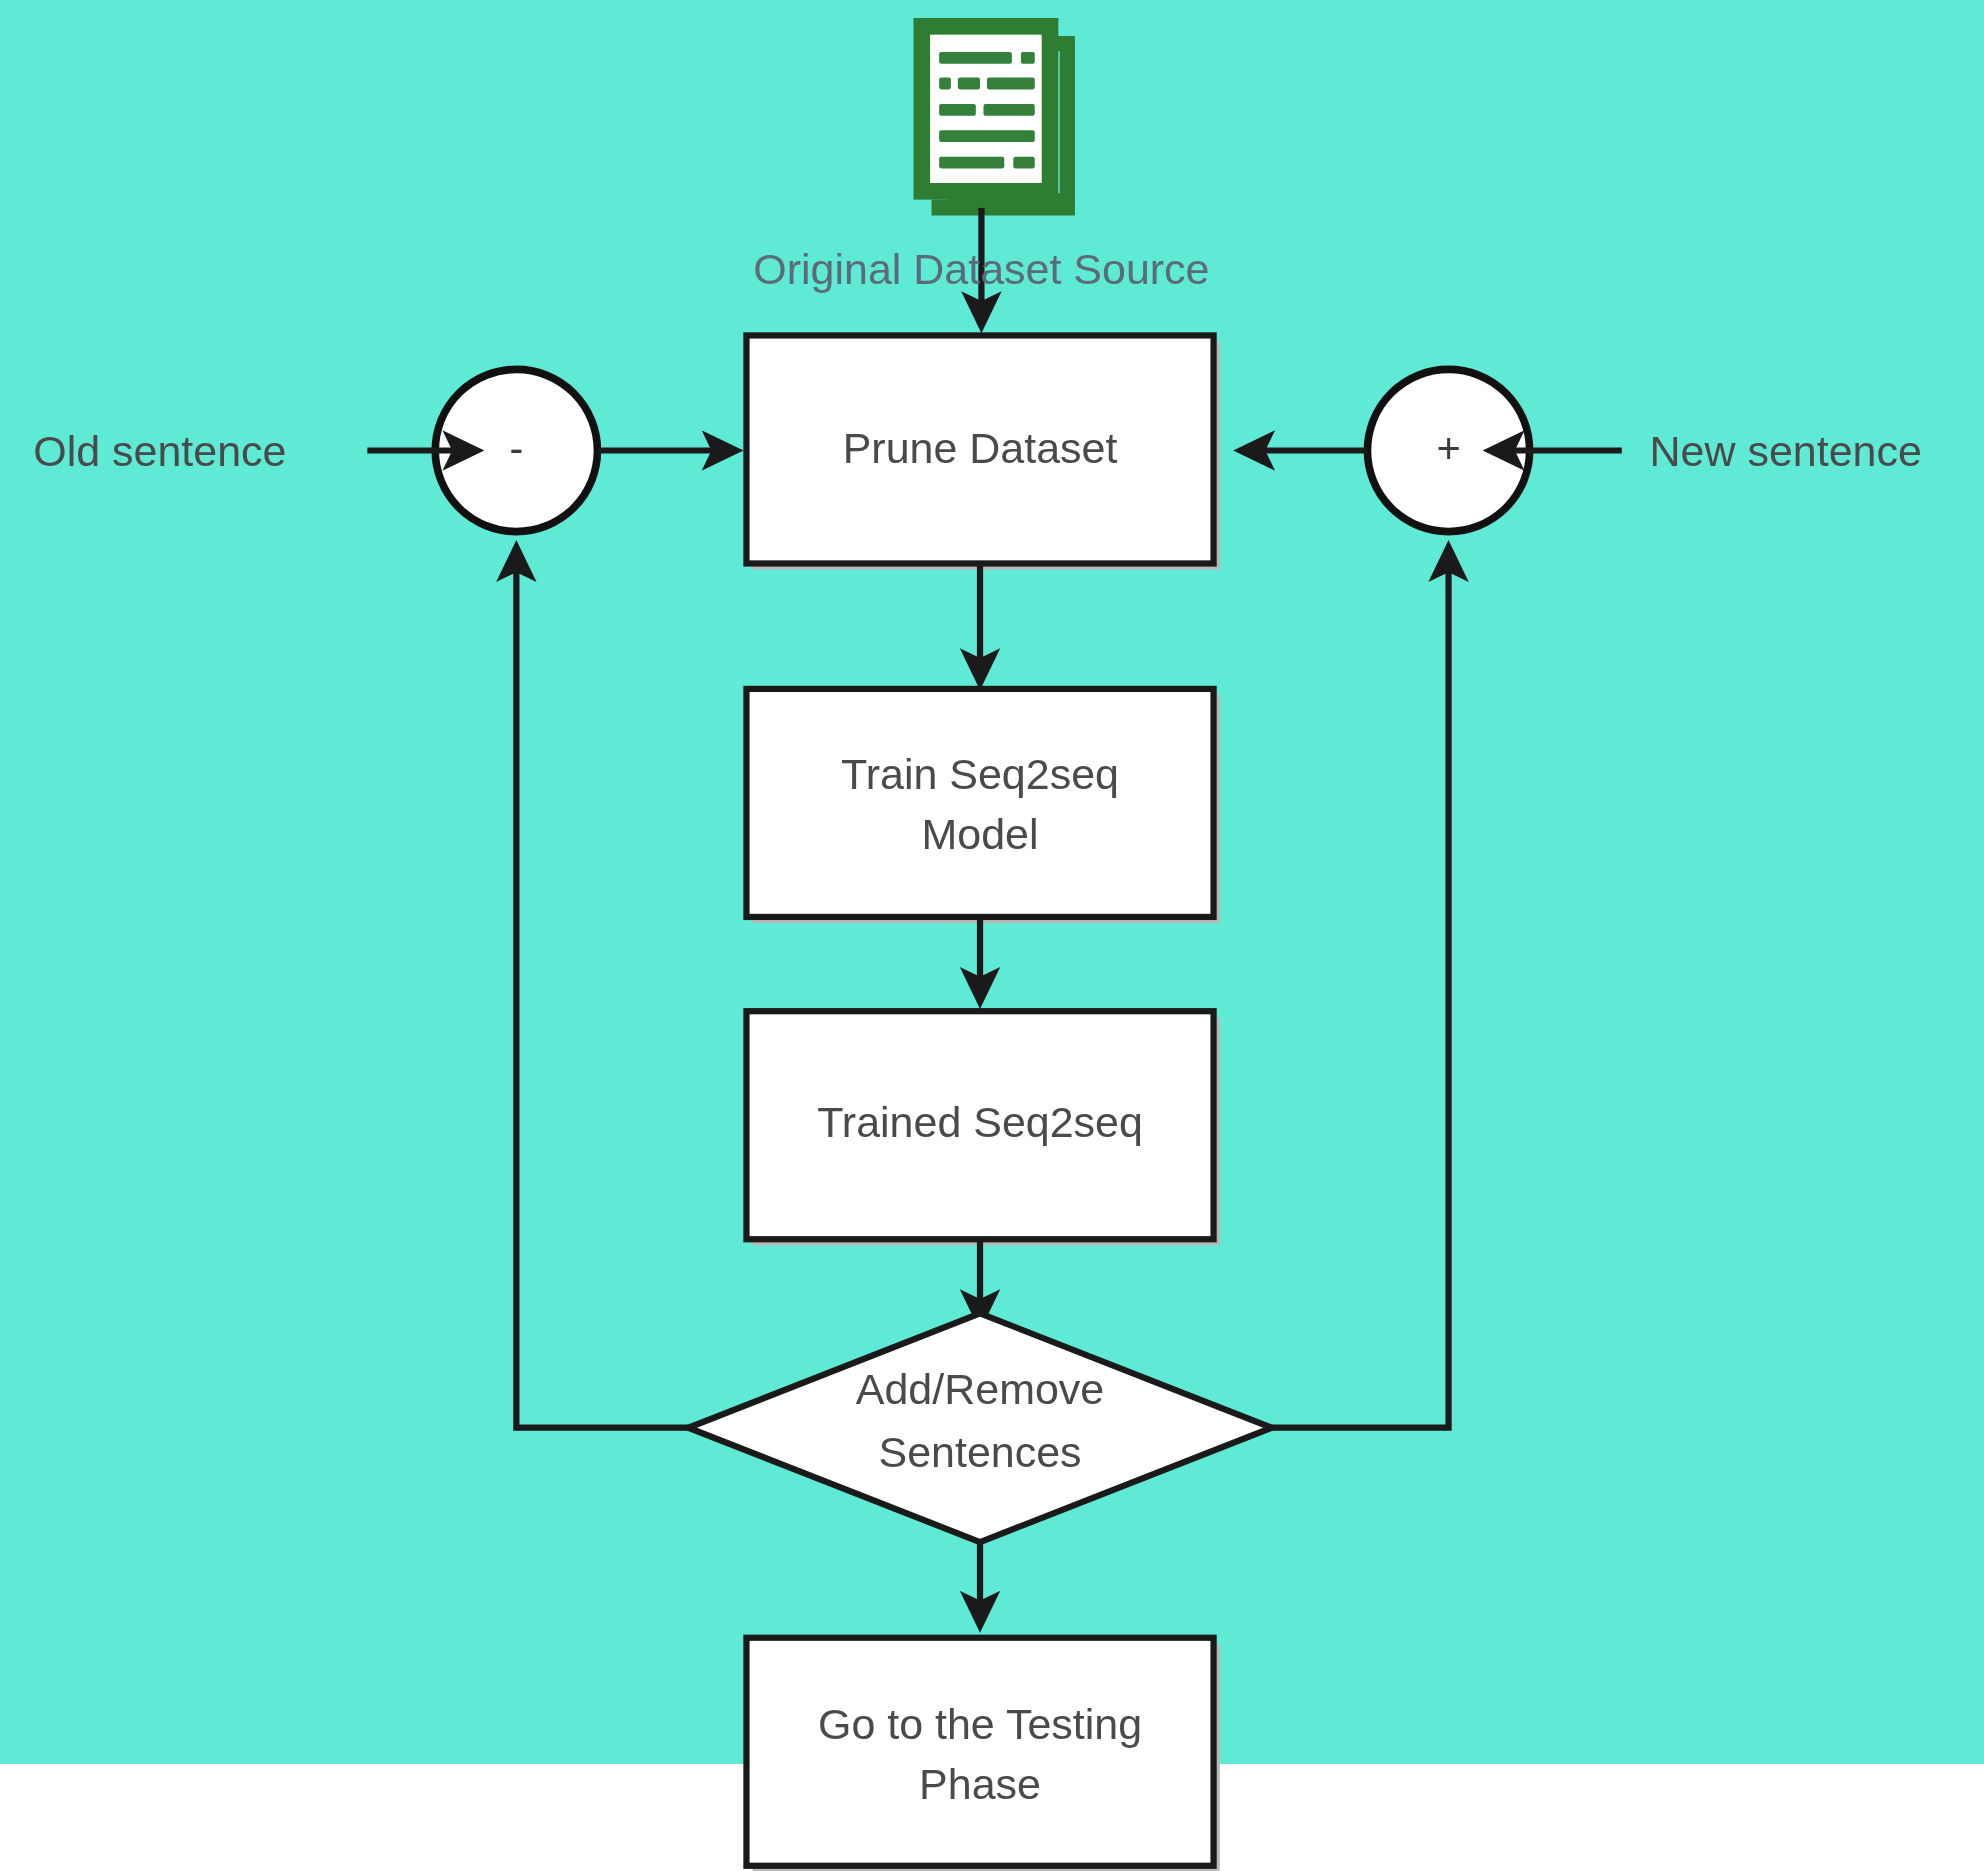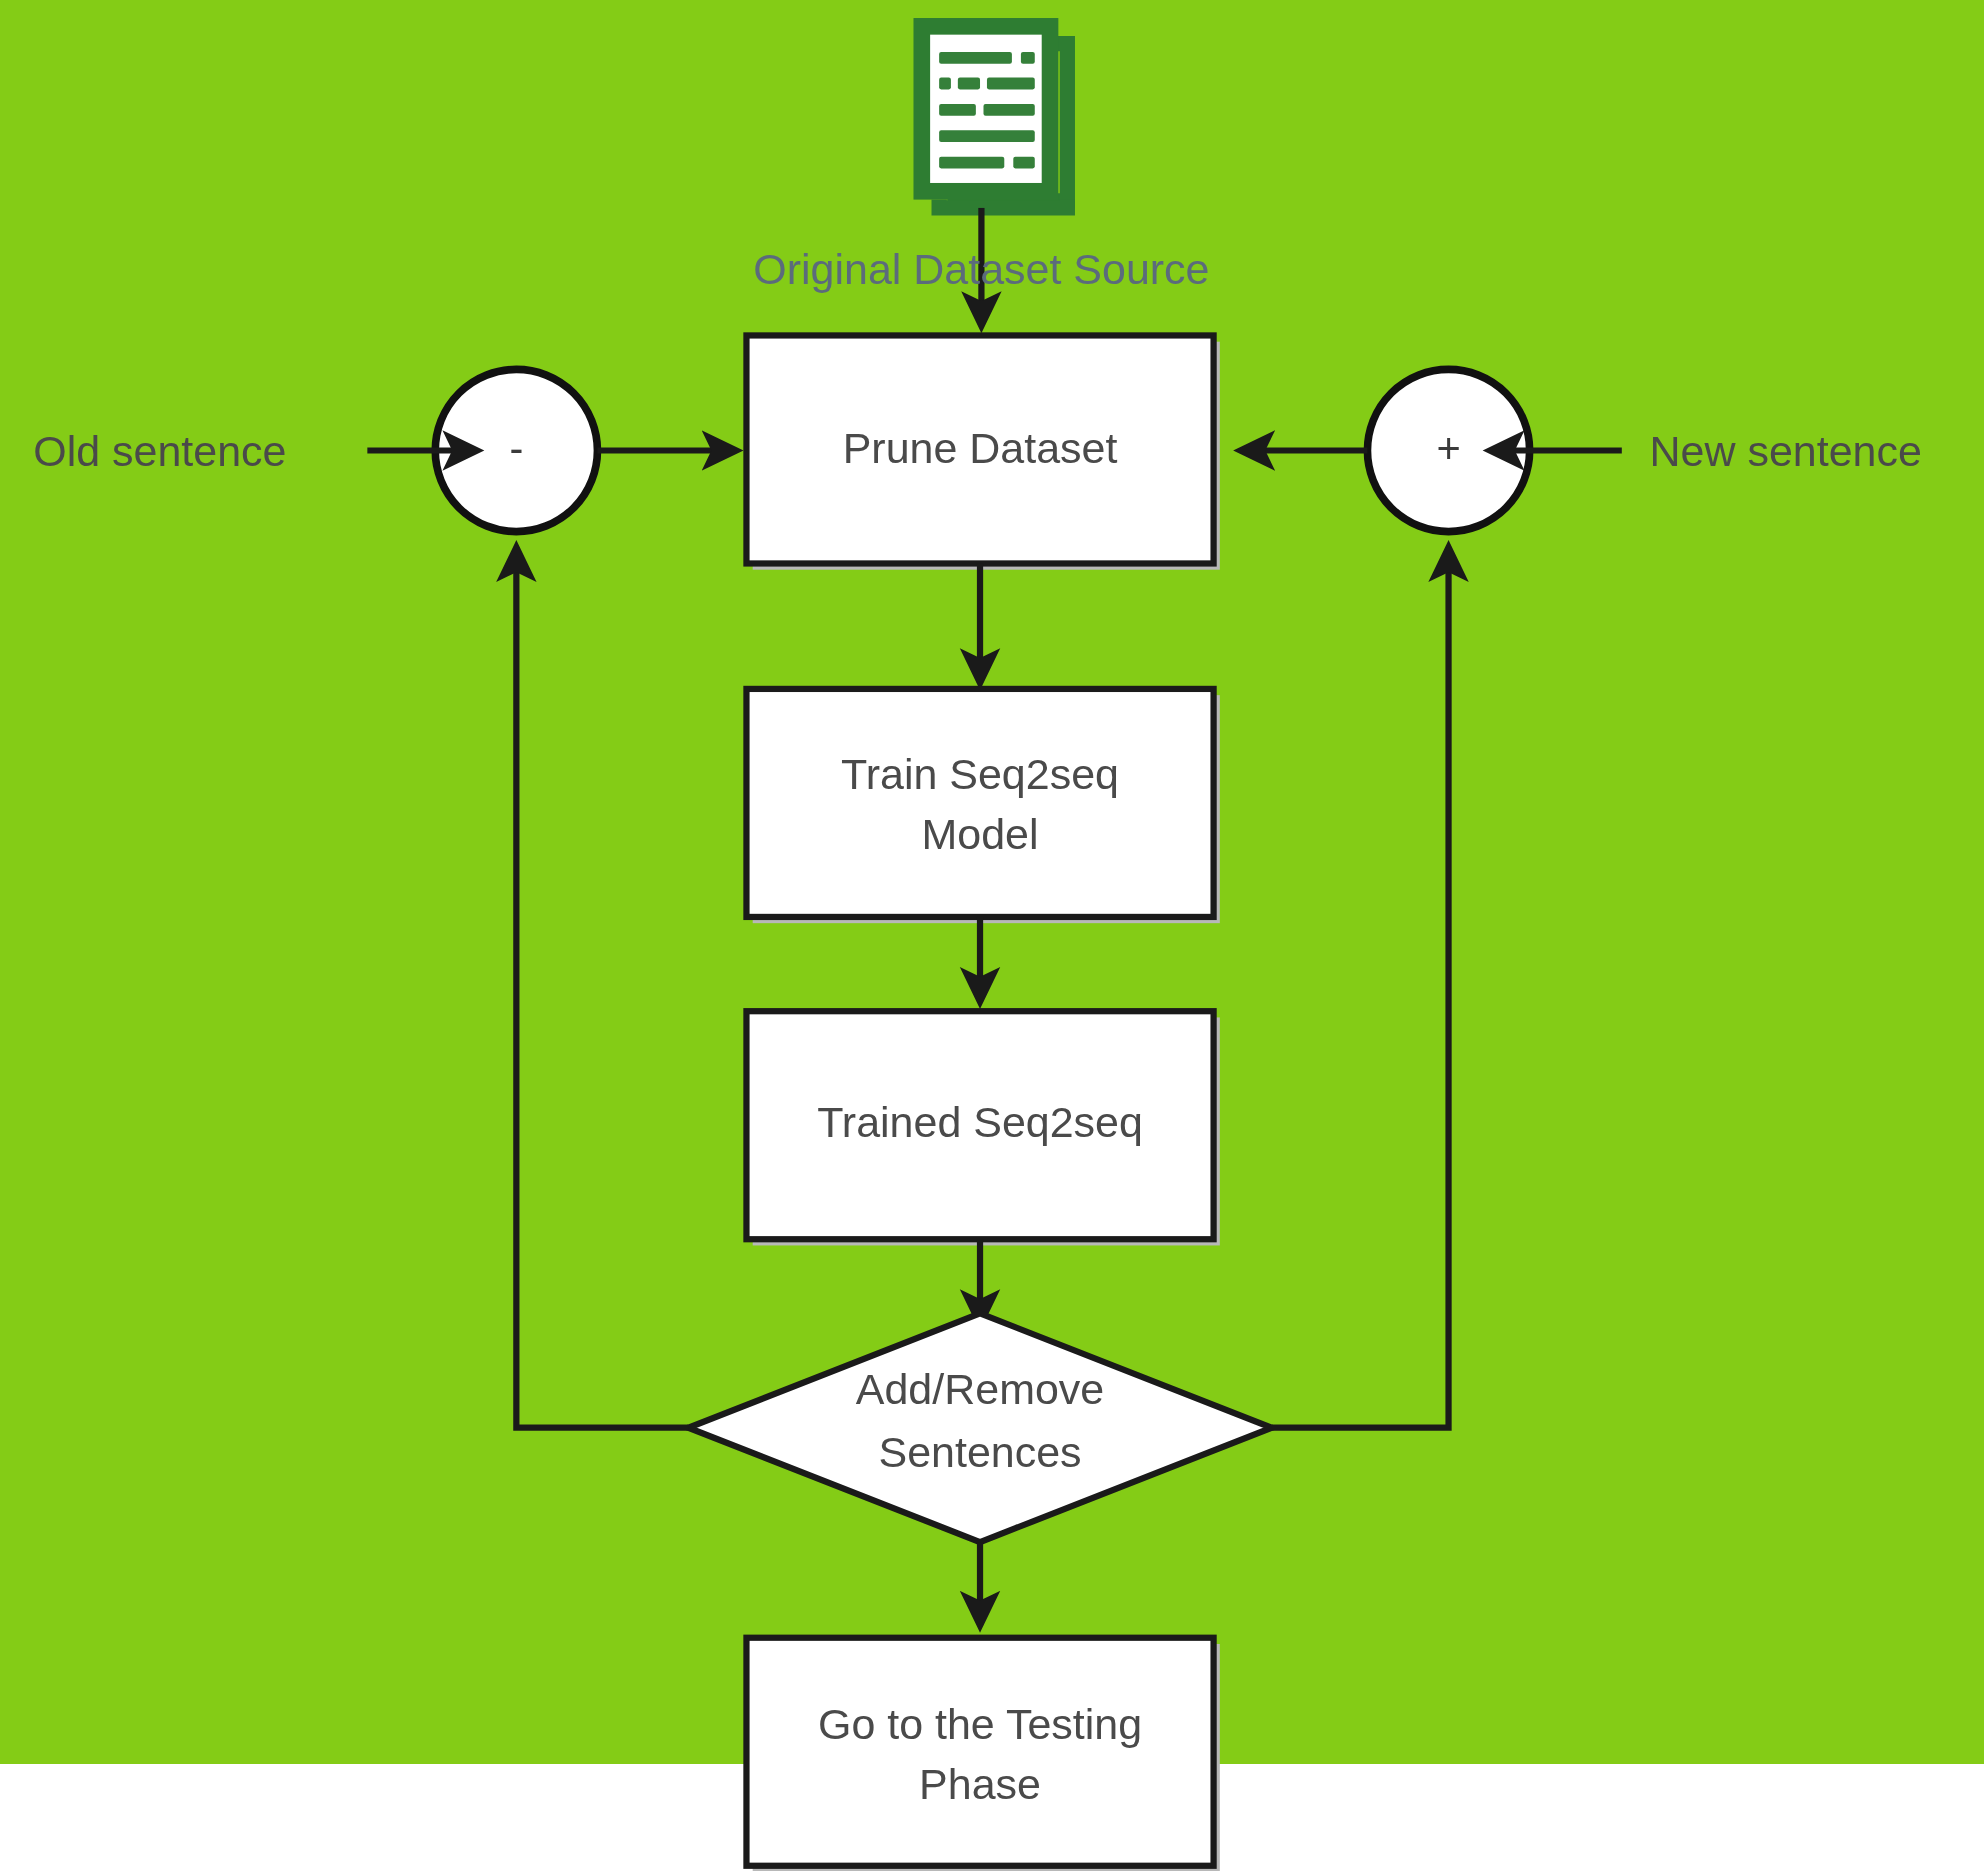--- a/index.html
+++ b/index.html
@@ -10,21 +10,21 @@
   body {
     width: 1985px;
     height: 1872px;
     font-family: "Liberation Sans", sans-serif;
     overflow: hidden;
   }
   #stage {
     position: relative;
     width: 1985px;
     height: 1764px;
-    background: #84cc16;
+    background: #5eead4;
     text-align: right;
   }
   svg.flow {
     position: absolute;
     left: 0;
     top: 0;
     width: 1985px;
     height: 1872px;
   }
   .node-text {

